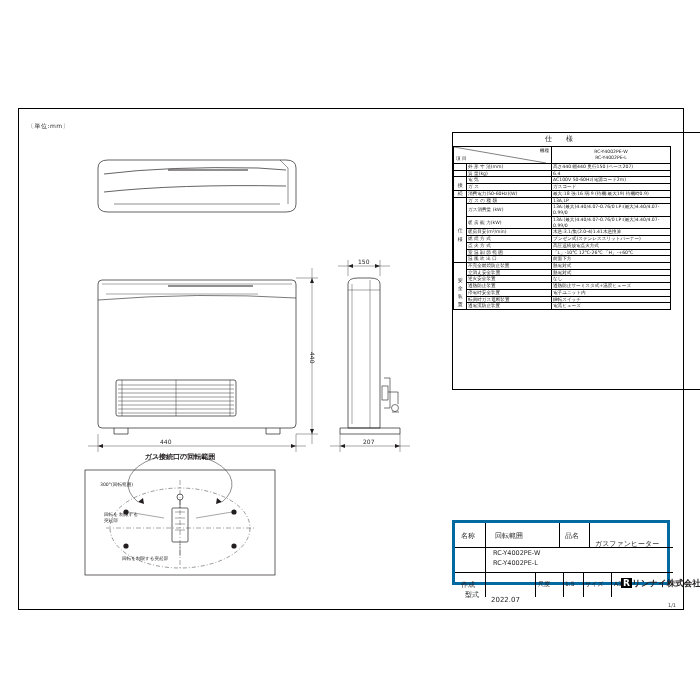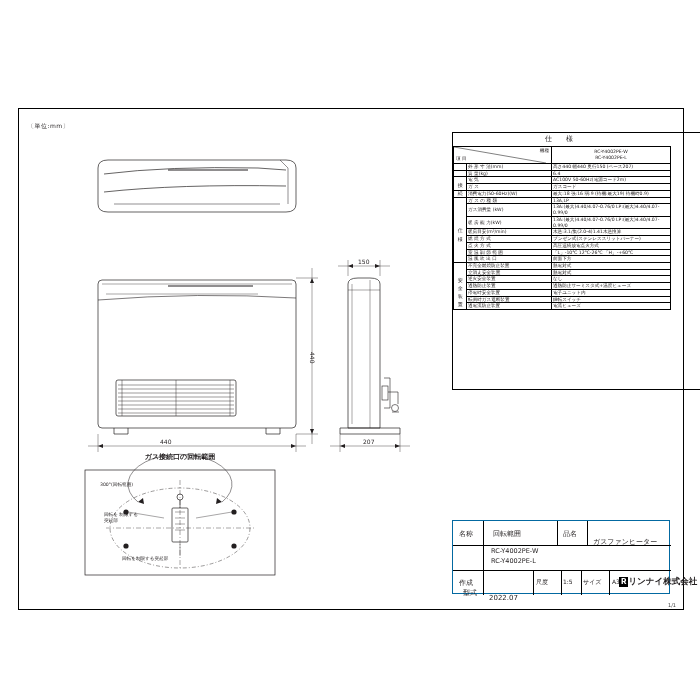--- a/index.html
+++ b/index.html
@@ -8,24 +8,24 @@
   .frame{position:absolute;left:18px;top:108px;width:664px;height:500px;border:1px solid #000;}
   .unit{position:absolute;left:28px;top:122px;font-size:6px;letter-spacing:.5px;}
   
   .spec{position:absolute;left:452px;top:132px;width:261px;height:258px;border:1px solid #000;box-sizing:border-box;padding-left:45px;}
   .spec .title{position:absolute;left:0;top:1px;width:218px;text-align:center;font-size:7px;letter-spacing:6px;}
   table.sp{position:absolute;left:0;top:13px;border-collapse:collapse;width:218px;font-size:4.6px;}
   table.sp td{border:0.5px solid #000;padding:0px 1px;line-height:1.25;vertical-align:middle;}
   .vert{writing-mode:vertical-rl;text-orientation:upright;letter-spacing:1px;font-size:5px;}
   .c{text-align:center;}
   
-  .tb{position:absolute;left:452px;top:520px;width:218px;height:74px;border:1px solid #0369a1;box-sizing:border-box;}
+  .tb{position:absolute;left:452px;top:520px;width:218px;height:65px;border:3px solid #0369a1;box-sizing:border-box;}
   .tb .cell{position:absolute;font-size:7px;}
   .tbline{position:absolute;background:#000;}
-  .brand{font-size:9.5px;font-weight:bold;letter-spacing:0px;font-family:Liberation Mono, monospace;}
+  .brand{font-size:9.5px;font-weight:bold;letter-spacing:0px;}
   .logo{display:inline-block;background:#000;color:#fff;padding:0 2px;font-size:9px;font-weight:bold;}
   
   .draw{position:absolute;left:0;top:0;width:664px;height:500px;}
   .dimtxt{position:absolute;font-size:6px;}
   .gastitle{position:absolute;left:85px;top:452px;width:190px;text-align:center;font-size:7px;font-weight:bold;}
   .note{position:absolute;font-size:4.6px;}
   .pagenum{position:absolute;right:24px;bottom:92px;font-size:5px;color:#444;}
 </style>
 </head>
 <body>

